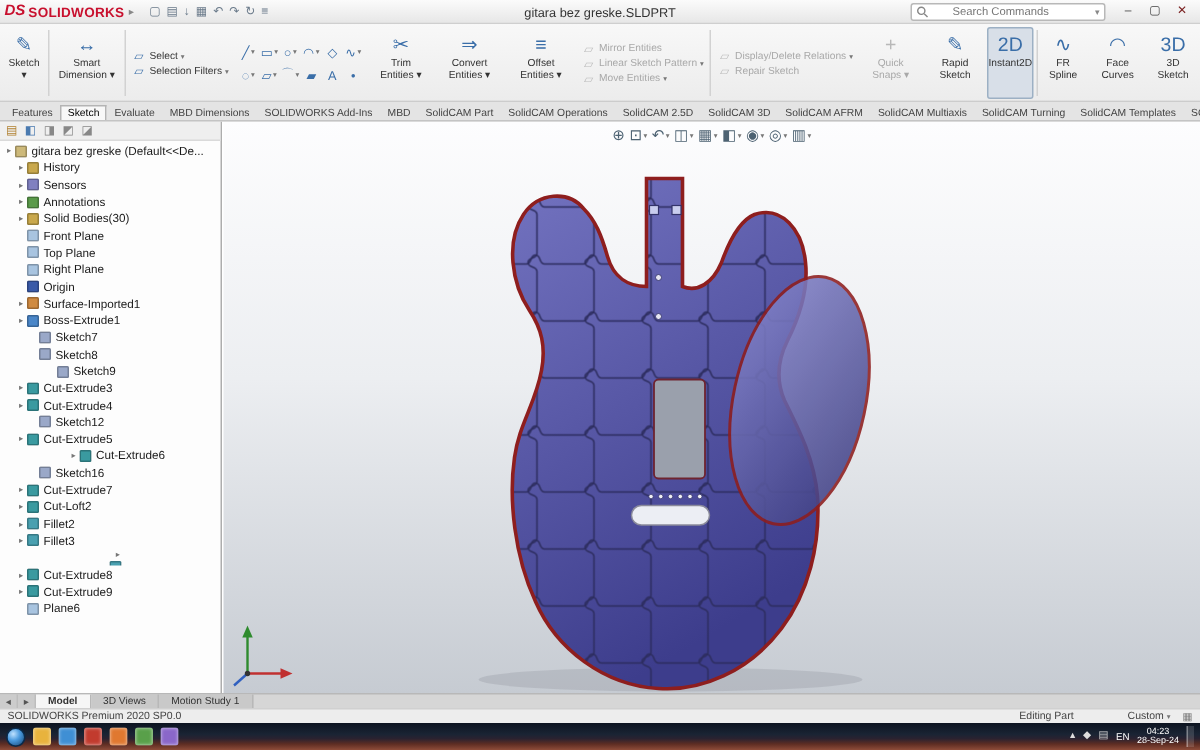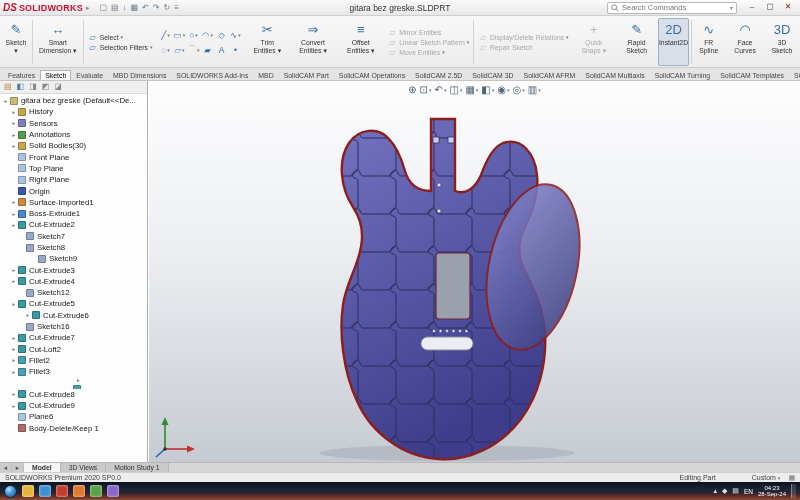--- a/index.html
+++ b/index.html
@@ -9,21 +9,21 @@
 
 
 .titlebar{position:absolute;left:0;top:0;width:800px;height:16px;background:linear-gradient(#fbfbfb,#e7e7e7);border-bottom:1px solid #cfcfcf;display:flex;align-items:center;padding:0 3px;z-index:30}
 .logo{display:flex;align-items:center;gap:2px}
 .logo-ds{color:#c8102e;font-weight:bold;font-style:italic;font-size:10px}
 .logo-text{color:#c8102e;font-weight:bold;font-size:9px;letter-spacing:.2px}
 .logo-arr{color:#888;font-size:7px;margin-left:1px}
 .qa{display:flex;gap:4px;margin-left:10px}
 .qa-icon{color:#6a7a8a;font-size:8px;line-height:12px}
 .doc-title{position:absolute;left:50%;transform:translateX(-50%);font-size:8.5px;color:#333;white-space:nowrap}
-.search-box{margin-left:auto;display:flex;align-items:center;width:130px;height:12px;border:1px solid #b8b8b8;background:#fff;border-radius:2px;padding:0 3px;gap:3px}
+.search-box{margin-left:auto;display:flex;align-items:center;width:130px;height:12px;border:1px solid #b8b8b8;background:#fff;border-radius:2px;padding:0 3px;gap:16px}
 .search-box input{border:0;outline:0;flex:1;min-width:0;font-family:inherit;font-size:7.5px;color:#777;background:transparent}
 .search-arr{font-size:6px;color:#888}
 .winbtns{display:flex;margin-left:6px}
 .winbtn{width:18px;height:13px;text-align:center;line-height:12px;font-size:8px;color:#444}
 .winbtn.close{color:#7a2020}
 
 
 .ribbon{position:absolute;left:0;top:16px;width:800px;height:52px;background:linear-gradient(#f8f8f8,#ececec);border-bottom:1px solid #cccccc;display:flex;align-items:stretch;padding:2px 2px 1px;gap:2px;overflow:hidden;z-index:25}
 .rb-large{display:flex;flex-direction:column;align-items:center;padding:2px 2px 0;min-width:28px;max-width:46px;text-align:center;color:#333;border:1px solid transparent;border-radius:2px}
 .rb-large .rb-ic{width:18px;height:17px;font-size:13px;line-height:17px;color:#3a6ea8}
@@ -335,25 +335,20 @@
           <div class="titem" style="padding-left: 10px;">
             <span class="tarr">▸</span>
             <span class="tic" style="background: rgb(208, 138, 64);"></span>
             <span class="tlb">Surface-Imported1</span>
           </div>
           <div class="titem" style="padding-left: 10px;">
             <span class="tarr">▸</span>
             <span class="tic" style="background: rgb(74, 134, 200);"></span>
             <span class="tlb">Boss-Extrude1</span>
           </div>
-          <div class="titem" style="padding-left: 10px;">
-            <span class="tarr">▸</span>
-            <span class="tic" style="background: rgb(58, 154, 160);"></span>
-            <span class="tlb">Cut-Extrude2</span>
-          </div>
           <div class="titem" style="padding-left: 18px;">
             <span class="tarr"></span>
             <span class="tic" style="background: rgb(154, 168, 200);"></span>
             <span class="tlb">Sketch7</span>
           </div>
           <div class="titem" style="padding-left: 18px;">
             <span class="tarr"></span>
             <span class="tic" style="background: rgb(154, 168, 200);"></span>
             <span class="tlb">Sketch8</span>
           </div>
@@ -375,21 +370,21 @@
           <div class="titem" style="padding-left: 18px;">
             <span class="tarr"></span>
             <span class="tic" style="background: rgb(154, 168, 200);"></span>
             <span class="tlb">Sketch12</span>
           </div>
           <div class="titem" style="padding-left: 10px;">
             <span class="tarr">▸</span>
             <span class="tic" style="background: rgb(58, 154, 160);"></span>
             <span class="tlb">Cut-Extrude5</span>
           </div>
-          <div class="titem" style="padding-left: 24px;">
+          <div class="titem" style="padding-left: 10px; margin-left: 35px;">
             <span class="tarr">▸</span>
             <span class="tic" style="background: rgb(58, 154, 160);"></span>
             <span class="tlb">Cut-Extrude6</span>
           </div>
           <div class="titem" style="padding-left: 18px;">
             <span class="tarr"></span>
             <span class="tic" style="background: rgb(154, 168, 200);"></span>
             <span class="tlb">Sketch16</span>
           </div>
           <div class="titem" style="padding-left: 10px;">
@@ -424,25 +419,20 @@
           </div>
           <div class="titem" style="padding-left: 10px;">
             <span class="tarr">▸</span>
             <span class="tic" style="background: rgb(58, 154, 160);"></span>
             <span class="tlb">Cut-Extrude9</span>
           </div>
           <div class="titem" style="padding-left: 10px;">
             <span class="tarr"></span>
             <span class="tic" style="background: rgb(168, 196, 224);"></span>
             <span class="tlb">Plane6</span>
-          </div>
-          <div class="titem" style="padding-left: 10px;">
-            <span class="tarr"></span>
-            <span class="tic" style="background: rgb(176, 104, 104);"></span>
-            <span class="tlb">Body-Delete/Keep 1</span>
           </div>
         </div>
     </div>
 
     <div class="viewport">
       <div class="headsup">
           <div class="hicon">
             <span>⊕</span>
           </div>
           <div class="hicon">

